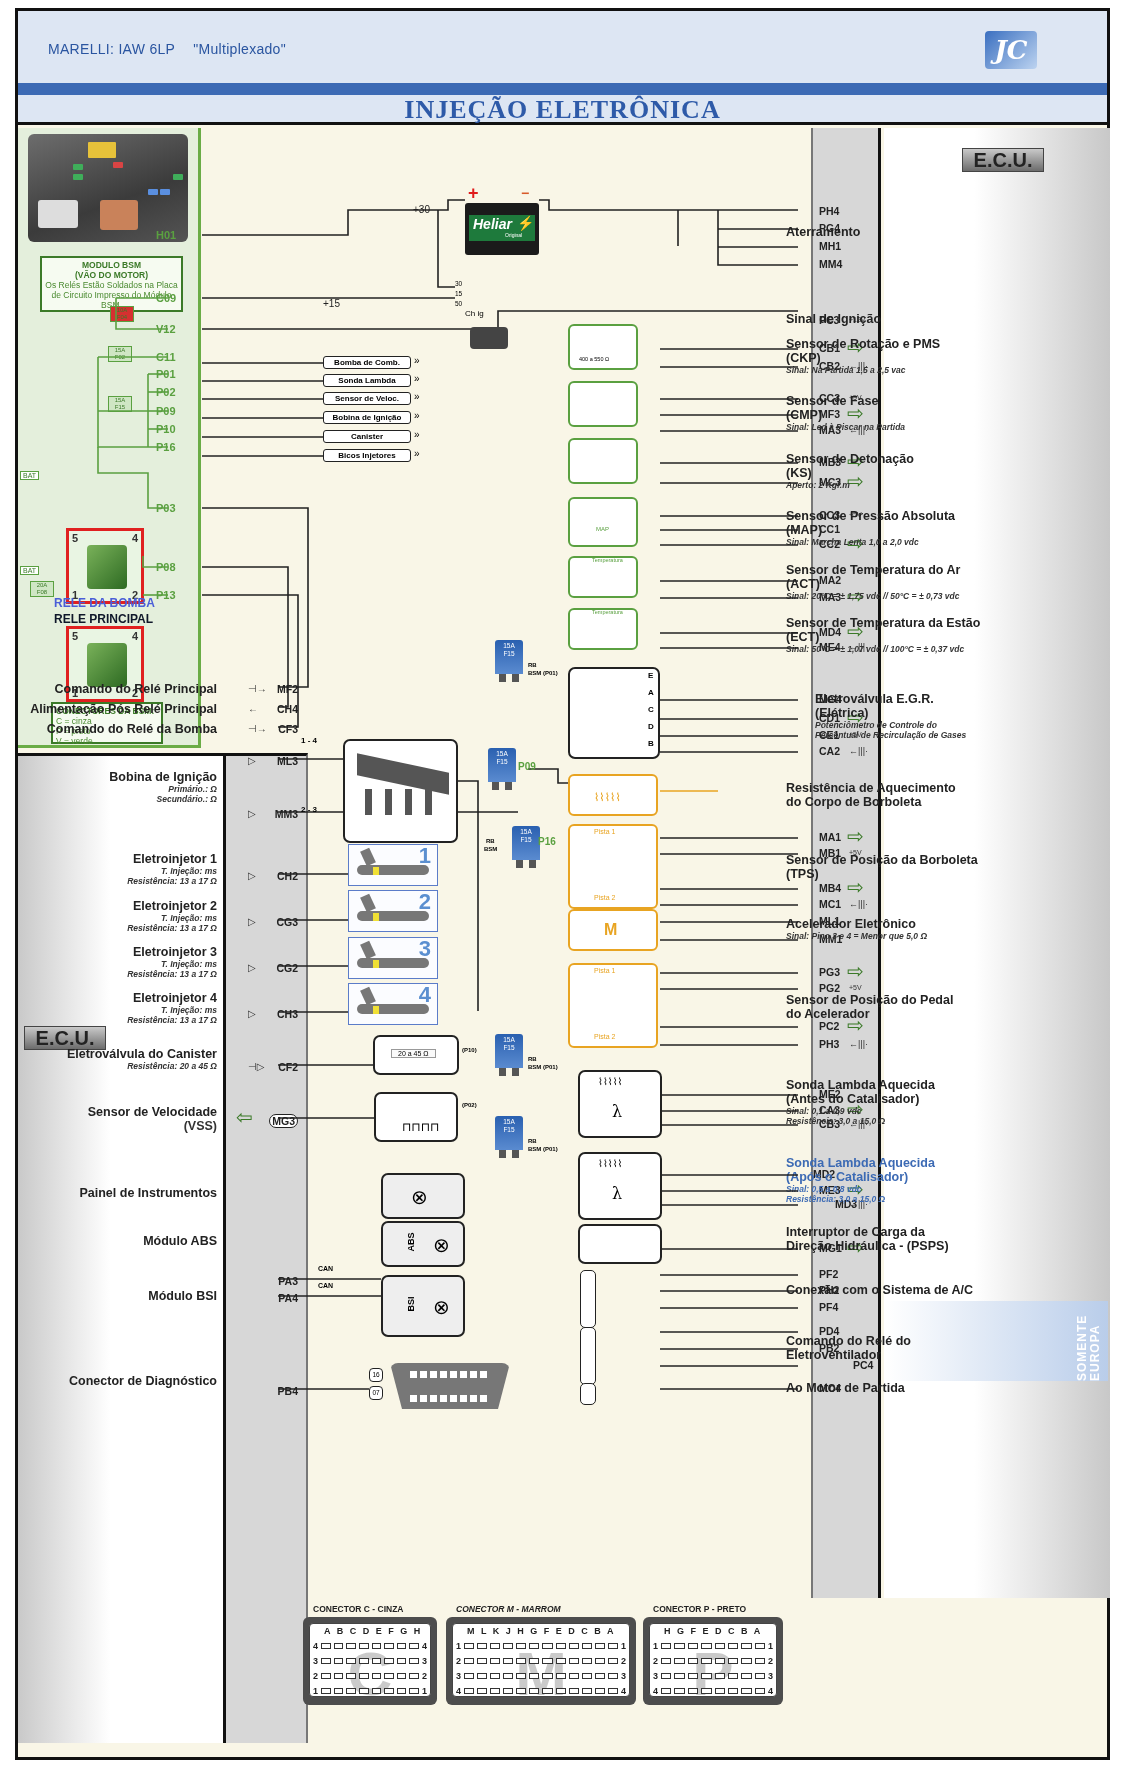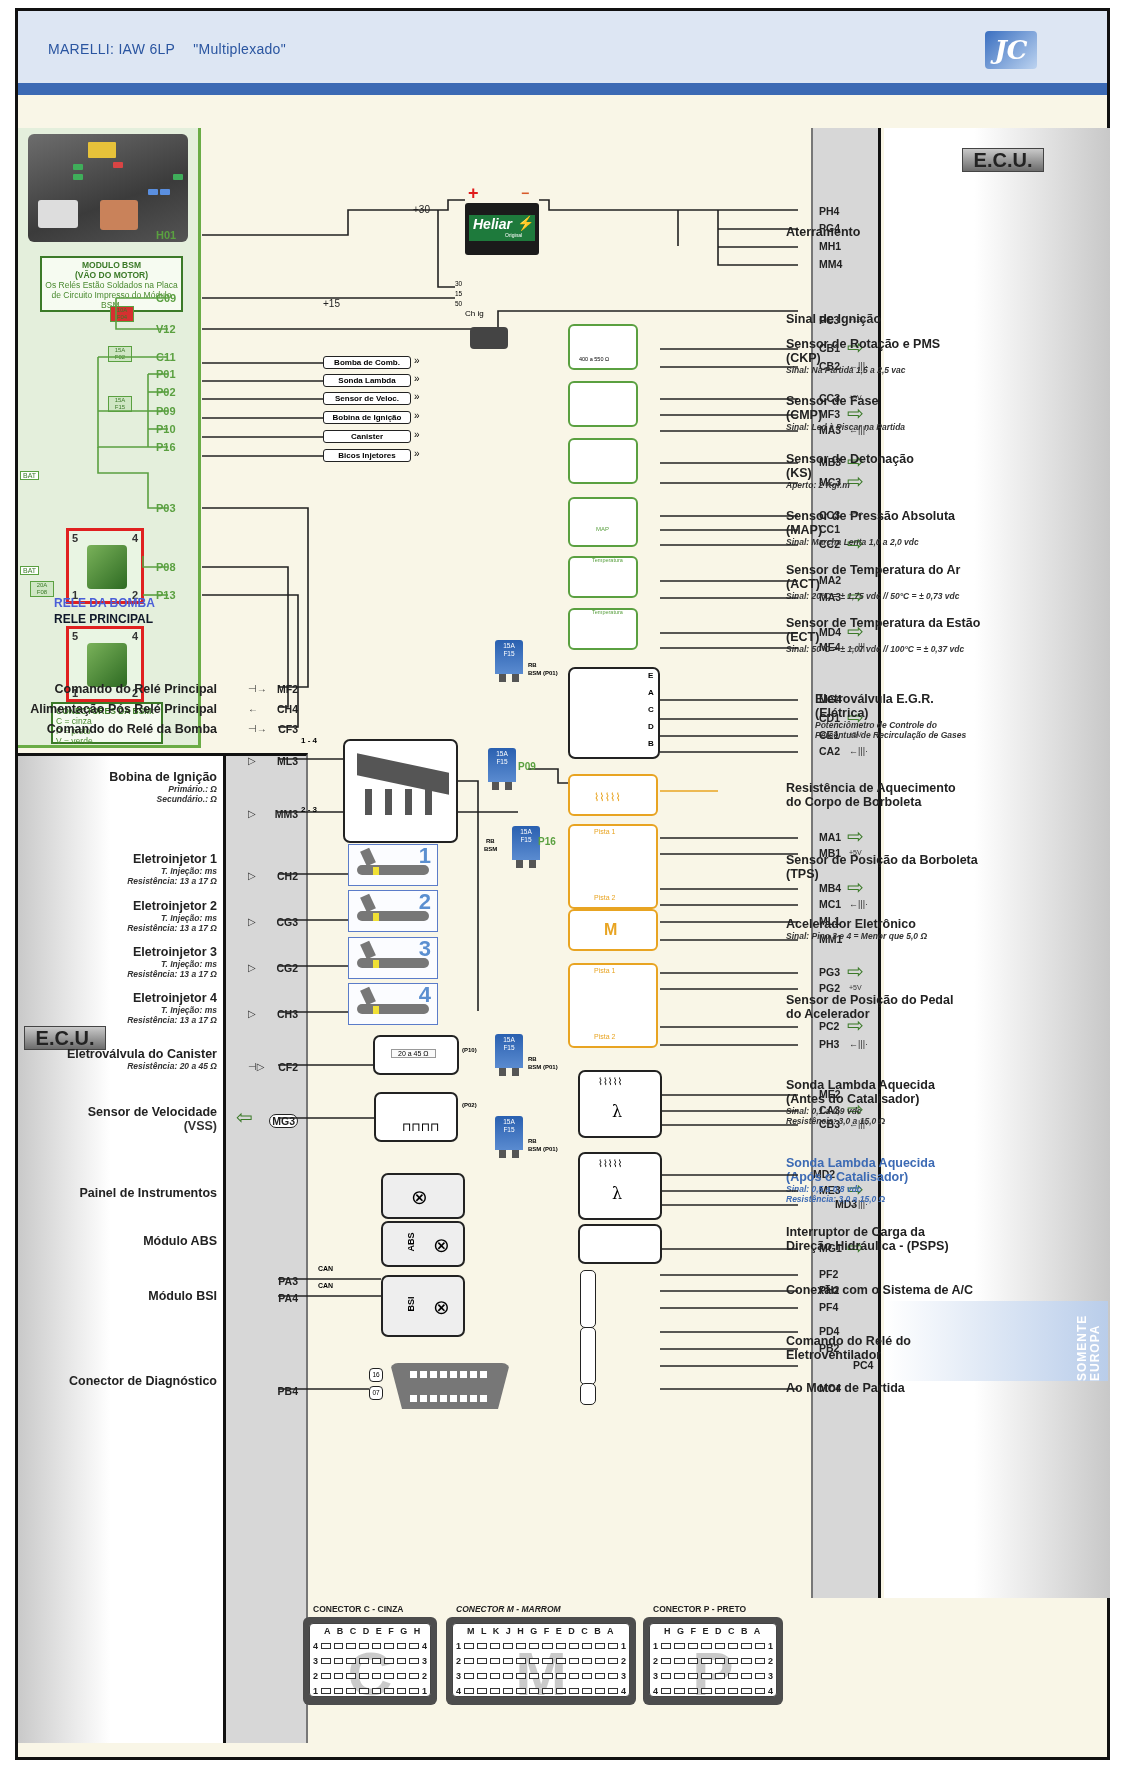--- a/index.html
+++ b/index.html
@@ -53,20 +53,23 @@
 <body>
 
 <div id="frame">
   <div id="hdr">
     <div class="brand">
       <b style="font-weight:normal">MARELLI: IAW 6LP</b><span>"Multiplexado"</span>
     </div>
     <div id="logo">JC</div>
   </div>
   <div id="band"></div>
+  <div id="titlebar">
+      <h1>INJEÇÃO ELETRÔNICA</h1>
+    </div>
 
   <div id="bsm">
     <div id="bsmphoto">
       <div class="fuse-chip" style="left:60px;top:8px;width:28px;height:16px;background:#e7c23a"></div>
       <div class="fuse-chip" style="left:45px;top:30px;background:#3fae5a"></div>
       <div class="fuse-chip" style="left:45px;top:40px;background:#3fae5a"></div>
       <div class="fuse-chip" style="left:120px;top:55px;background:#5a8fe0"></div>
       <div class="fuse-chip" style="left:132px;top:55px;background:#5a8fe0"></div>
       <div class="fuse-chip" style="left:85px;top:28px;background:#d94444"></div>
       <div class="fuse-chip" style="left:145px;top:40px;background:#3fae5a"></div>

